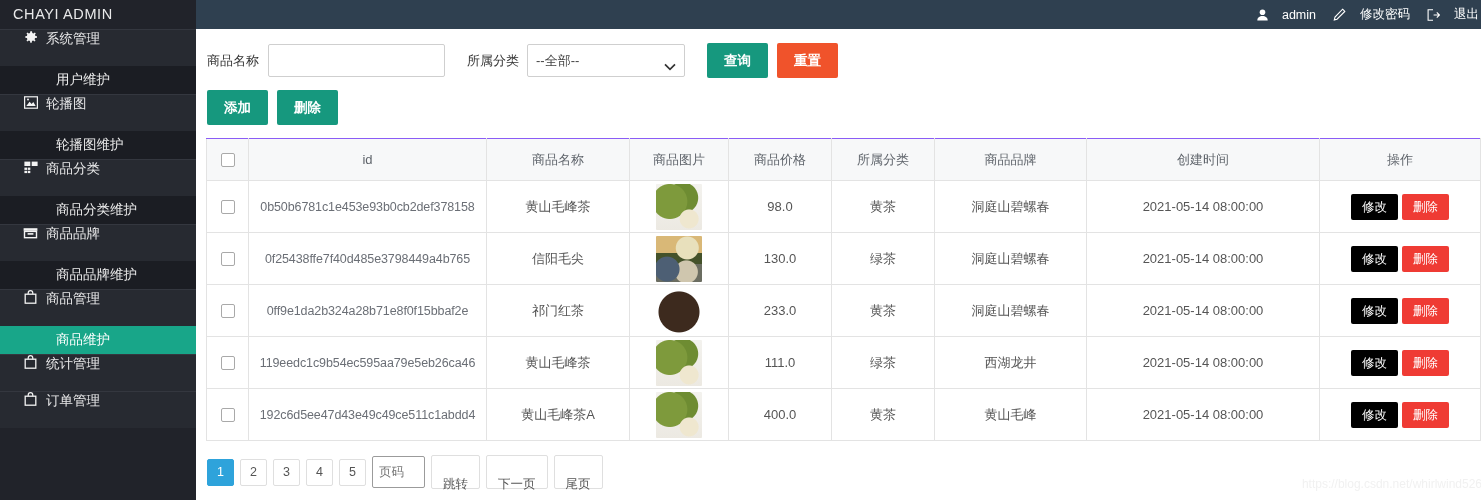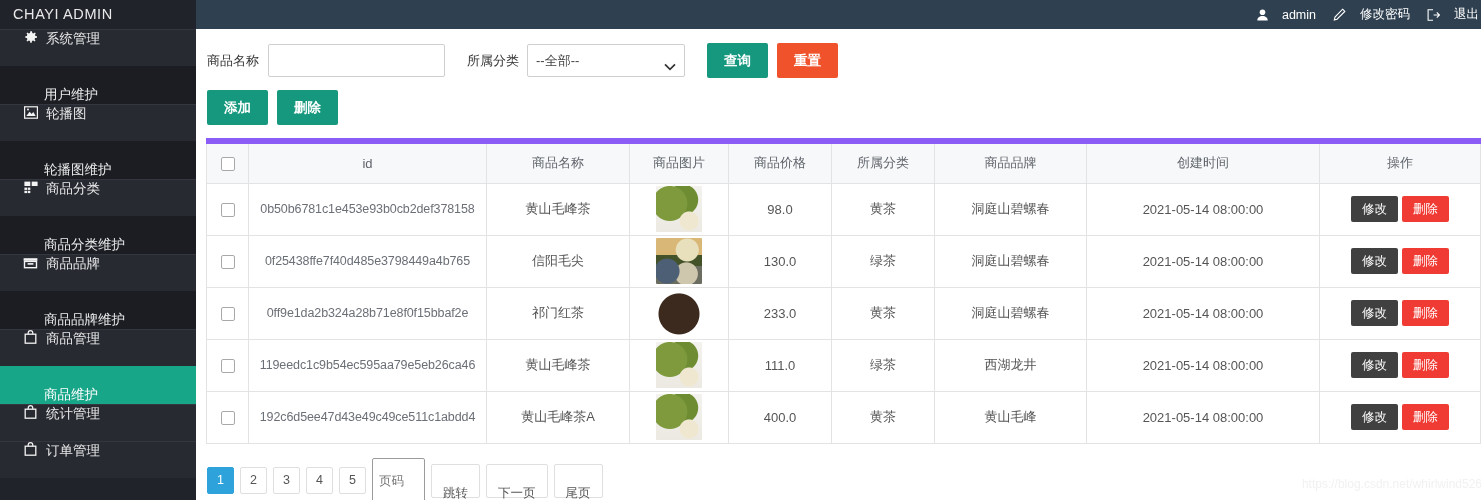--- a/index.html
+++ b/index.html
@@ -39,23 +39,23 @@
     border-top: 1px solid #34373f;
     cursor: pointer;
   }
   .nav-group .ico {
     width: 17px; height: 14px; margin-right: 7px;
     display: inline-flex; align-items: center; justify-content: center;
     color: #f3f3f3;
   }
   .nav-group .ico svg { display:block; }
   .nav-sub {
-    height: 38px;
-    display: flex; align-items: flex-end;
-    padding-left: 44px;
+    height: 28px;
+    display: flex; align-items: center;
+    padding-left: 56px;
     font-size: 13.5px;
     color: #ededed;
     background: #1b1d23;
     cursor: pointer;
   }
   .nav-sub.active { background: #18a689; color: #ffffff; }
 
   
   .main { flex: 1; height: 500px; position: relative; background: #fff; }
 
@@ -113,21 +113,21 @@
   .btn-row2 { display: flex; gap: 9px; padding: 12px 0 13px 1px; }
   .btn-lg { height: 35px; line-height: 35px; padding: 0 17px; font-size: 13.5px; }
 
   
   table.grid {
     width: 100%;
     border-collapse: collapse;
     table-layout: fixed;
     font-size: 13px;
     color: #555;
-    border-top: 6px solid #8b5cf6;
+    border-top: 1px solid #8b5cf6;
     border-left: 1px solid #e3e3e3;
   }
   table.grid th, table.grid td {
     border-right: 1px solid #e3e3e3;
     border-bottom: 1px solid #e3e3e3;
     text-align: center;
     vertical-align: middle;
     overflow: hidden;
     white-space: nowrap;
     padding: 0 3px;
@@ -171,35 +171,35 @@
       #ffffff;
   }
   .act-btn {
     display: inline-block;
     border: none; border-radius: 2px;
     color: #fff; font-size: 12.5px;
     height: 26px; line-height: 26px;
     padding: 0 11px; cursor: pointer;
     font-family: inherit;
   }
-  .act-edit { background: #404040; }
+  .act-edit { background: #000000; }
   .act-del { background: #ef3b34; margin-left: 4px; }
 
   
   .pager { display: flex; align-items: center; gap: 6px; padding: 14px 0 0 1px; }
   .pg {
     min-width: 27px; height: 27px; line-height: 25px;
     border: 1px solid #dfdfdf; border-radius: 2px;
     background: #fff; color: #555; font-size: 12.5px;
     text-align: center; padding: 0 7px; cursor: pointer;
     font-family: inherit;
   }
   .pg.active { background: #2ea3db; border-color: #2ea3db; color: #fff; }
   .pg-input {
-    width: 53px; height: 46px;
+    width: 53px; height: 32px;
     border: 1px solid #9b9b9b; border-radius: 2px;
     padding: 0 6px; font-size: 12.5px; color: #555;
     outline: none; font-family: inherit; background:#fff;
   }
   .pg-wide { padding: 16px 11px; }
 
   .watermark {
     position: absolute;
     right: 9px; bottom: 9px;
     font-size: 12px;

